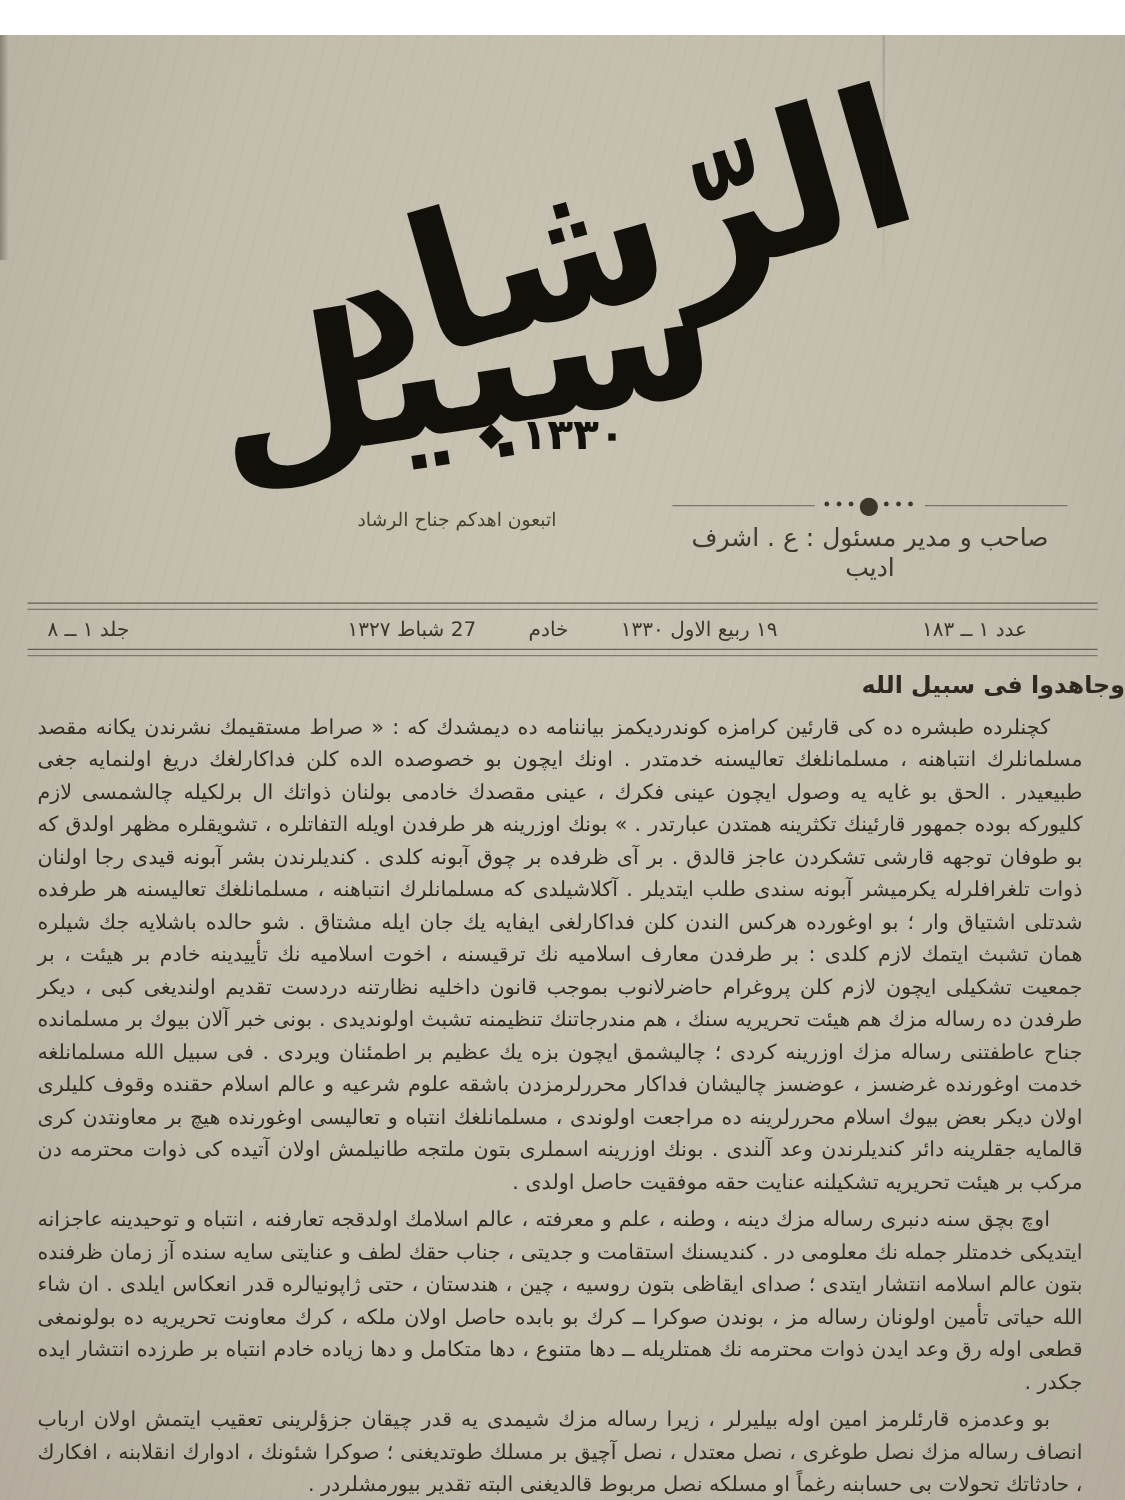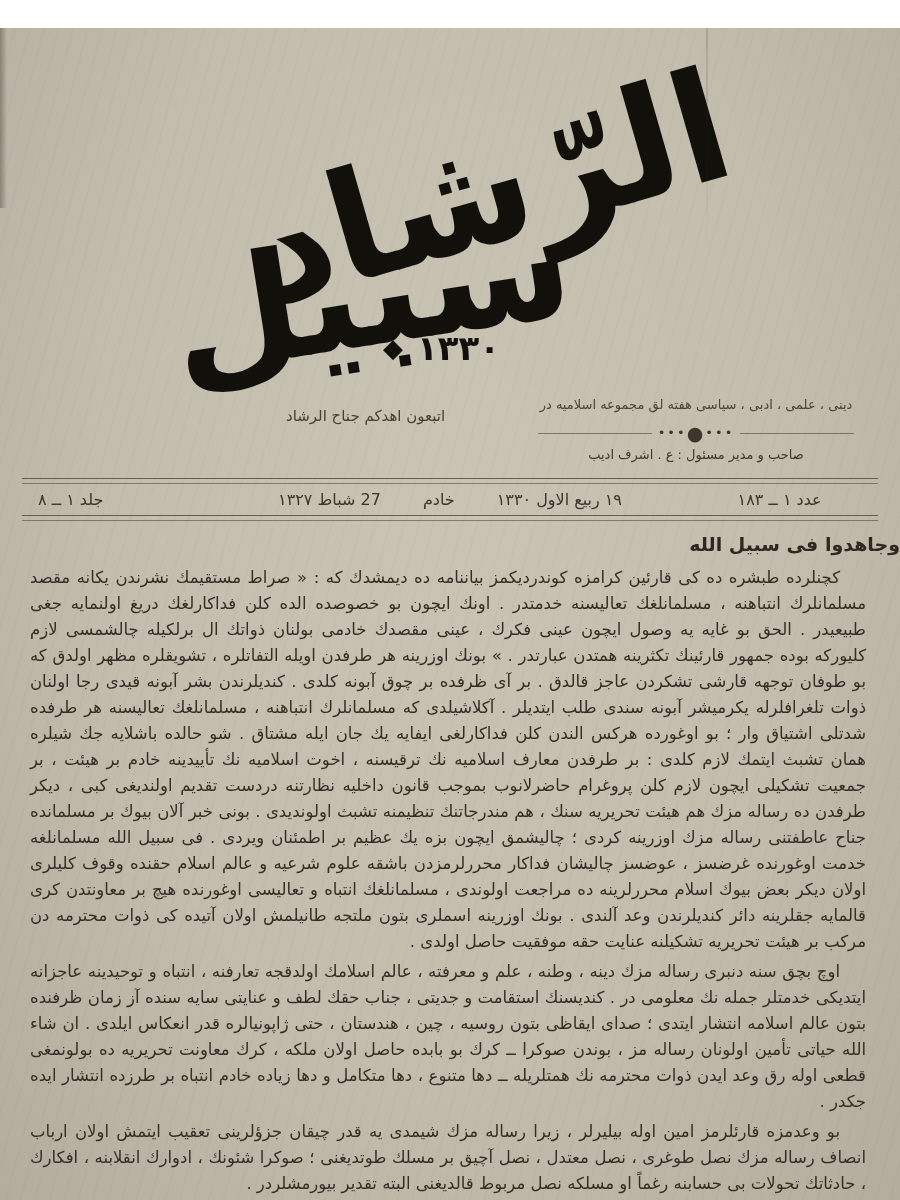--- a/index.html
+++ b/index.html
@@ -61,21 +61,21 @@
   .motto.left  { text-align: left; padding-left: 6px; padding-top: 18px; }
   .header-center { width: 40%; text-align: center; }
   .subtitle { font-size: 13px; line-height: 1.6; padding-top: 8px; color: #4a4433; }
   .dots-sep {
     display: flex; align-items: center; justify-content: center;
     margin: 8px 6px 2px 6px; color: #3c372a;
   }
   .dots-sep .line { flex: 1; height: 1px; background: rgba(60,55,42,0.55); }
   .dots-sep .dots { padding: 0 6px; font-size: 13px; letter-spacing: 2px; line-height: 1; }
   .dots-sep .dots b { font-size: 19px; vertical-align: middle; }
-  .publisher { font-size: 13px; margin-top: 4px; color: #3e382a; }
+  .publisher { font-size: 20px; margin-top: 4px; color: #3e382a; }
 
   
   .issue-wrap { margin: 16px 22px 0 22px; }
   .double-rule {
     height: 4px;
     border-top: 1px solid rgba(70,64,50,0.75);
     border-bottom: 1px solid rgba(70,64,50,0.55);
   }
   .issue-bar {
     display: flex; align-items: center;
@@ -106,21 +106,20 @@
     <div class="m-line1">الرّشاد</div>
     <div class="m-line2">سبيل</div>
     <div class="m-year-row">
       <span class="m-year">١٣٣٠</span>
       <span class="m-ornament">◆</span>
     </div>
   </div>
 
   <div class="header-row">
     <div class="header-center">
-      <div class="subtitle">دينى ، علمى ، ادبى ، سياسى هفته لق مجموعه اسلاميه در</div>
       <div class="dots-sep">
         <span class="line"></span>
         <span class="dots"><span>•••</span><b>●</b><span>•••</span></span>
         <span class="line"></span>
       </div>
       <div class="publisher">صاحب و مدير مسئول : ع . اشرف اديب</div>
     </div>
     <div class="motto left">اتبعون اهدكم جناح الرشاد</div>
   </div>
 

